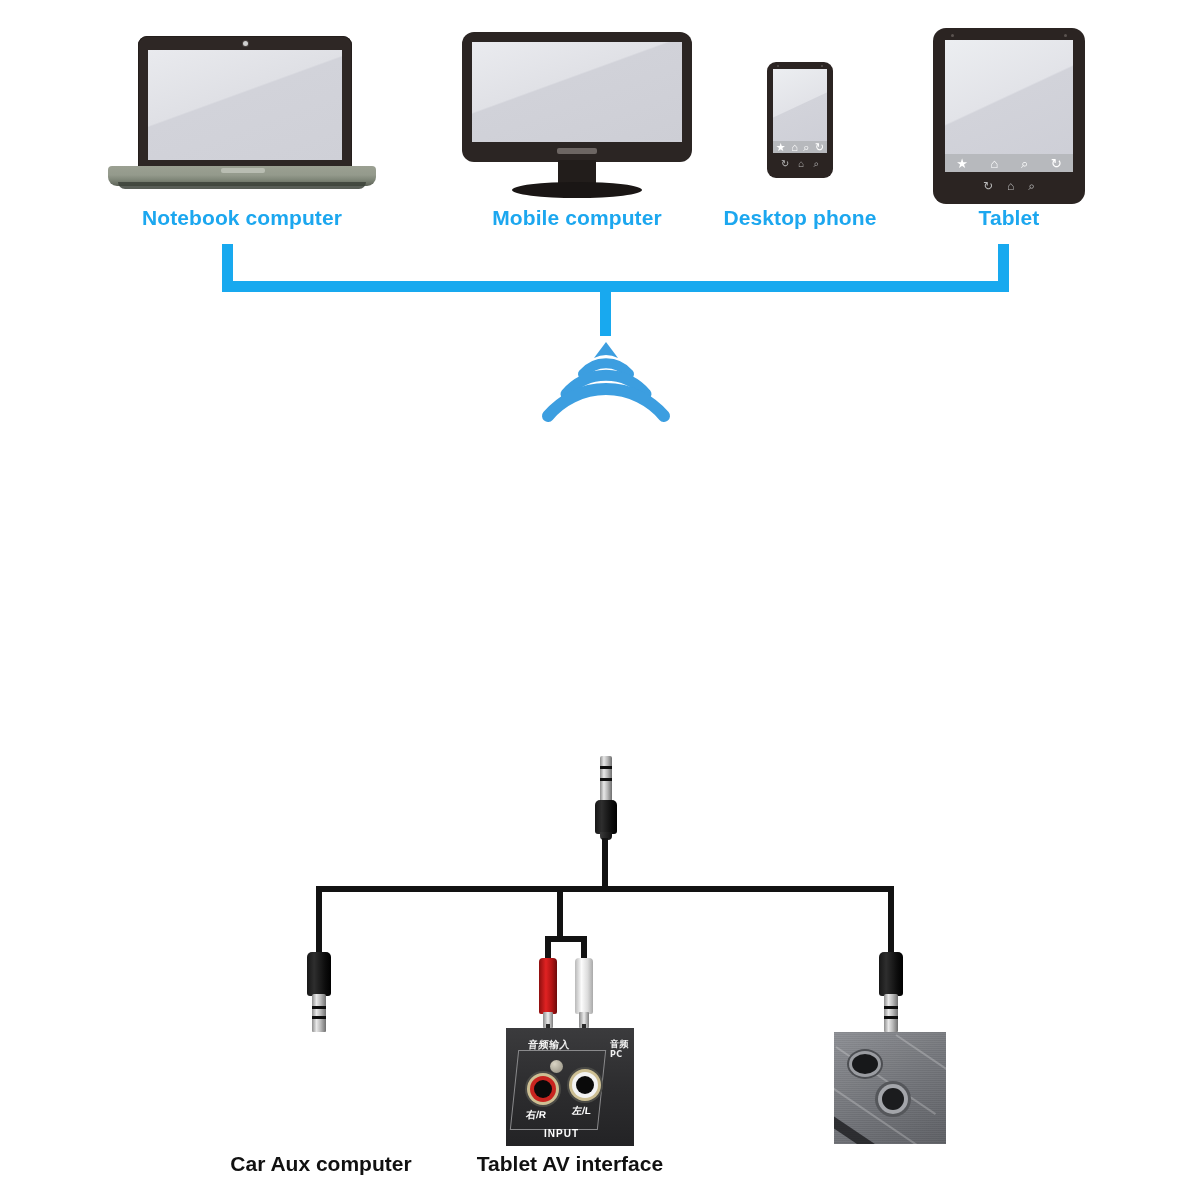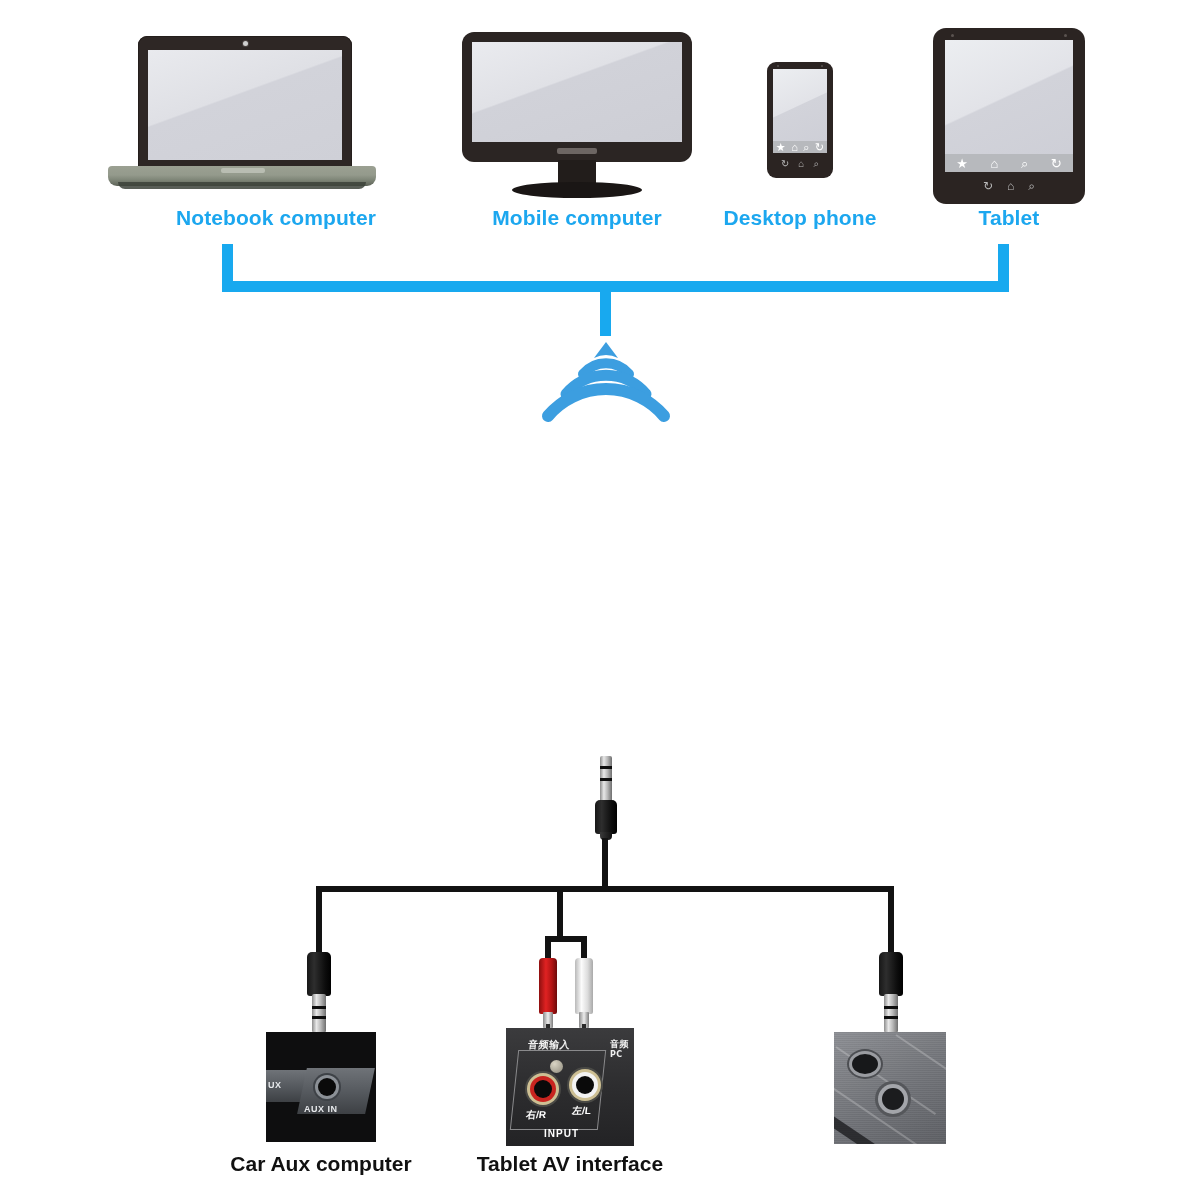--- a/index.html
+++ b/index.html
@@ -144,21 +144,21 @@
 <div class="stage">
 
   <div class="abs" style="left:108px;top:36px;width:268px;height:156px;">
     <div class="lt-lid" style="left:30px;top:0;width:214px;height:134px;"></div>
     <div class="lt-screen" style="left:40px;top:14px;width:194px;height:110px;"></div>
     <div class="lt-cam" style="left:135px;top:5px;width:5px;height:5px;"></div>
     <div class="lt-base" style="left:0;top:130px;width:268px;height:20px;"></div>
     <div class="lt-pad" style="left:113px;top:132px;width:44px;height:5px;"></div>
     <div class="lt-foot" style="left:10px;top:146px;width:248px;height:7px;"></div>
   </div>
-  <div class="dev-label" style="left:108px;top:206px;width:268px;text-align:right;">Notebook computer</div>
+  <div class="dev-label" style="left:108px;top:206px;width:268px;">Notebook computer</div>
 
   <div class="abs" style="left:462px;top:32px;width:230px;height:162px;">
     <div class="mn-body" style="left:0;top:0;width:230px;height:130px;"></div>
     <div class="mn-screen" style="left:10px;top:10px;width:210px;height:100px;"></div>
     <div class="mn-bar" style="left:95px;top:116px;width:40px;height:6px;"></div>
     <div class="mn-neck" style="left:96px;top:128px;width:38px;height:28px;"></div>
     <div class="mn-foot" style="left:50px;top:150px;width:130px;height:16px;"></div>
   </div>
   <div class="dev-label" style="left:462px;top:206px;width:230px;">Mobile computer</div>
 
@@ -239,27 +239,20 @@
     <div class="wire" style="left:581px;top:936px;width:6px;height:28px;"></div>
   </div>
 
   <div class="abs" style="left:303px;top:952px;width:32px;height:80px;">
     <div class="pl-body" style="left:4px;top:0;width:24px;height:44px;"></div>
     <div class="pl-tip" style="left:9px;top:42px;width:14px;height:38px;"></div>
     <div class="pl-ring" style="left:9px;top:54px;width:14px;height:3px;"></div>
     <div class="pl-ring" style="left:9px;top:64px;width:14px;height:3px;"></div>
   </div>
 
-  <div class="panel aux-panel" style="left:266px;top:1032px;width:110px;height:110px;">
-    <div class="aux-strip" style="left:-16px;top:38px;width:96px;height:32px;transform:skewX(-12deg);"></div>
-    <div class="aux-strip" style="left:36px;top:36px;width:68px;height:46px;transform:skewX(-12deg);"></div>
-    <div class="aux-jack" style="left:52px;top:46px;width:18px;height:18px;"></div>
-    <div class="aux-txt" style="left:2px;top:48px;">UX</div>
-    <div class="aux-txt" style="left:38px;top:72px;">AUX IN</div>
-  </div>
   <div class="port-label" style="left:206px;top:1152px;width:230px;">Car Aux computer</div>
 
   <div class="rca red" style="left:537px;top:958px;width:22px;height:74px;">
     <div class="barrel" style="left:2px;top:0;width:18px;height:56px;"></div>
     <div class="tip" style="left:6px;top:54px;width:10px;height:16px;"></div>
     <div class="pin" style="left:9px;top:66px;width:4px;height:10px;"></div>
   </div>
   <div class="rca white" style="left:573px;top:958px;width:22px;height:74px;">
     <div class="barrel" style="left:2px;top:0;width:18px;height:56px;"></div>
     <div class="tip" style="left:6px;top:54px;width:10px;height:16px;"></div>

